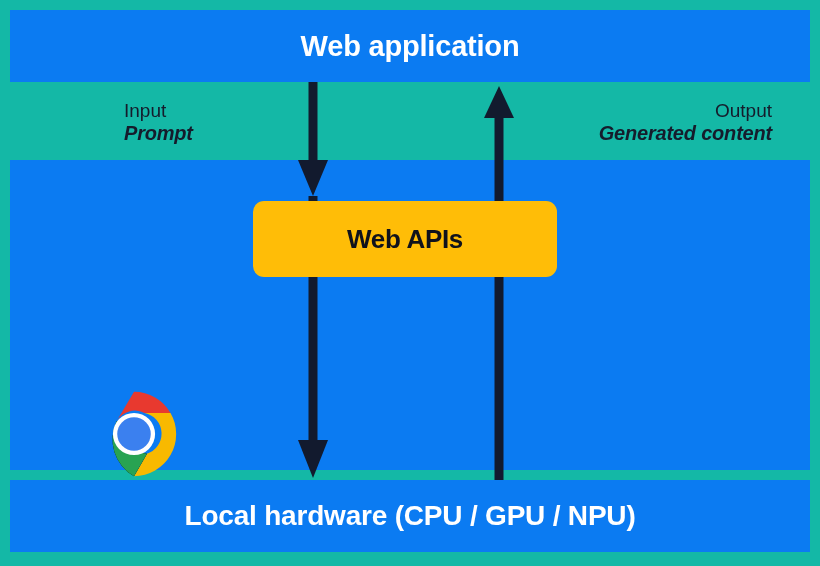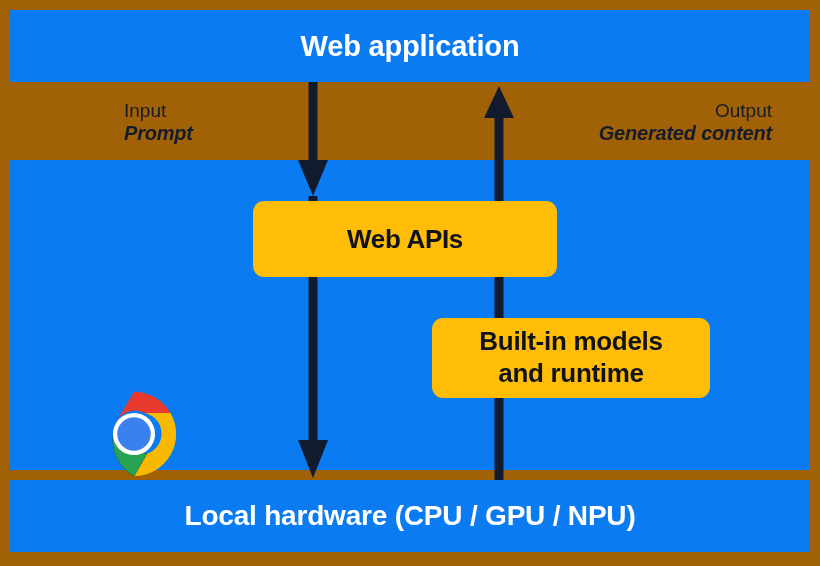--- a/index.html
+++ b/index.html
@@ -8,21 +8,21 @@
     padding: 0;
     background: #ffffff;
   }
   body {
     font-family: "Liberation Sans", sans-serif;
   }
   #diagram-root {
     position: relative;
     width: 820px;
     height: 566px;
-    background: #a16207;
+    background: #14b8a6;
     overflow: hidden;
   }
   .band {
     position: absolute;
     background: #0b7bf2;
     display: flex;
     align-items: center;
     justify-content: center;
   }
   .band-label {
@@ -195,24 +195,18 @@
     <g>
       <line class="stem" x1="499" y1="480" x2="499" y2="118"></line>
       <polygon class="head" points="484,118 514,118 499,86"></polygon>
     </g>
   </svg>
 
   <div class="component-box" id="box-web-apis">
     <span>Web APIs</span>
   </div>
 
-  <div class="component-box" id="box-builtin-models">
-    <span>
-      <span>Built-in models</span><br>
-      <span>and runtime</span>
-    </span>
-  </div>
 
   <div class="band" id="band-local-hardware">
     <span class="band-label">Local hardware (CPU / GPU / NPU)</span>
   </div>
 
 </div>
 
 </body></html>

